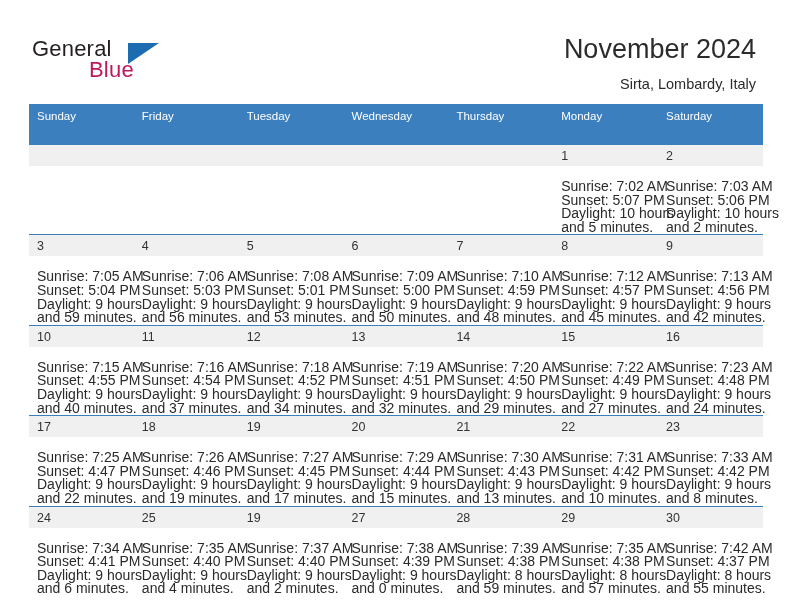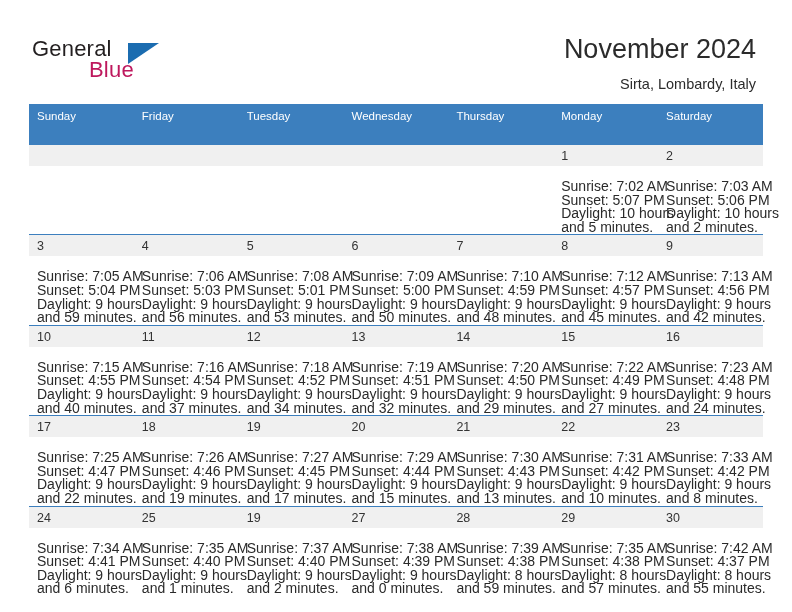--- a/index.html
+++ b/index.html
@@ -408,21 +408,21 @@
               <span>Daylight: 9 hours</span>
               <span>and 6 minutes.</span>
             </span>
           </td>
           <td>
             <span class="daynum">25</span>
             <span class="info">
               <span>Sunrise: 7:35 AM</span>
               <span>Sunset: 4:40 PM</span>
               <span>Daylight: 9 hours</span>
-              <span>and 1 minutes.</span>
+              <span>and 4 minutes.</span>
             </span>
           </td>
           <td>
             <span class="daynum">19</span>
             <span class="info">
               <span>Sunrise: 7:37 AM</span>
               <span>Sunset: 4:40 PM</span>
               <span>Daylight: 9 hours</span>
               <span>and 2 minutes.</span>
             </span>

